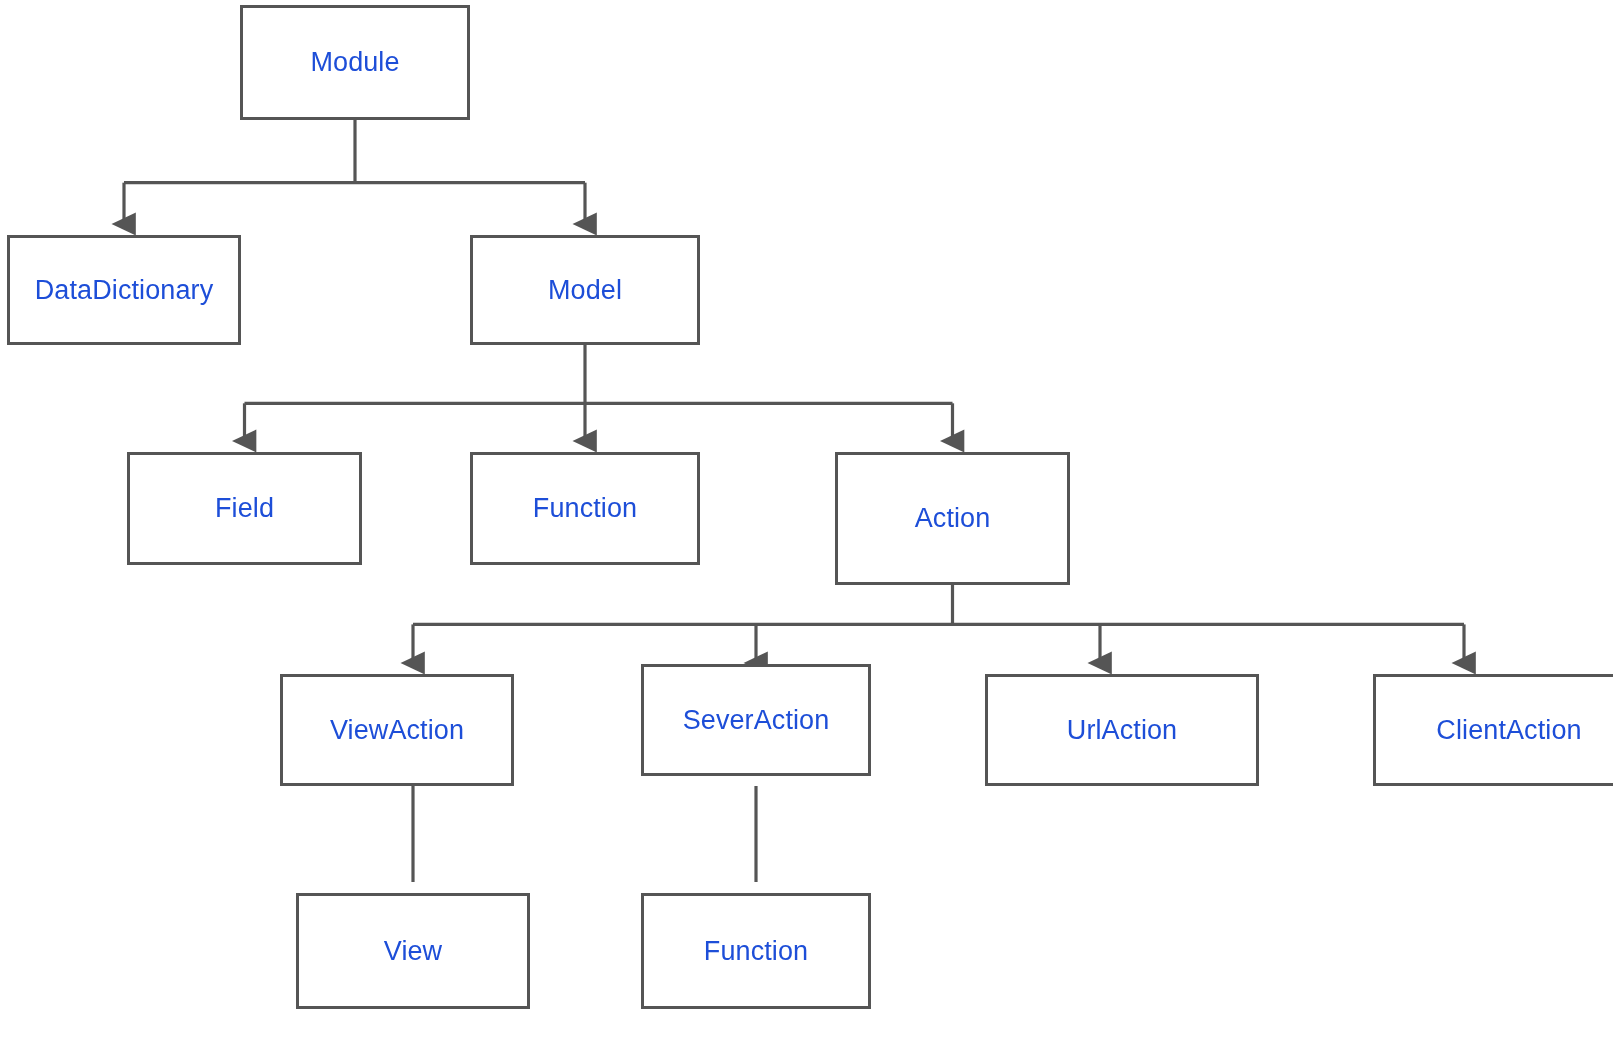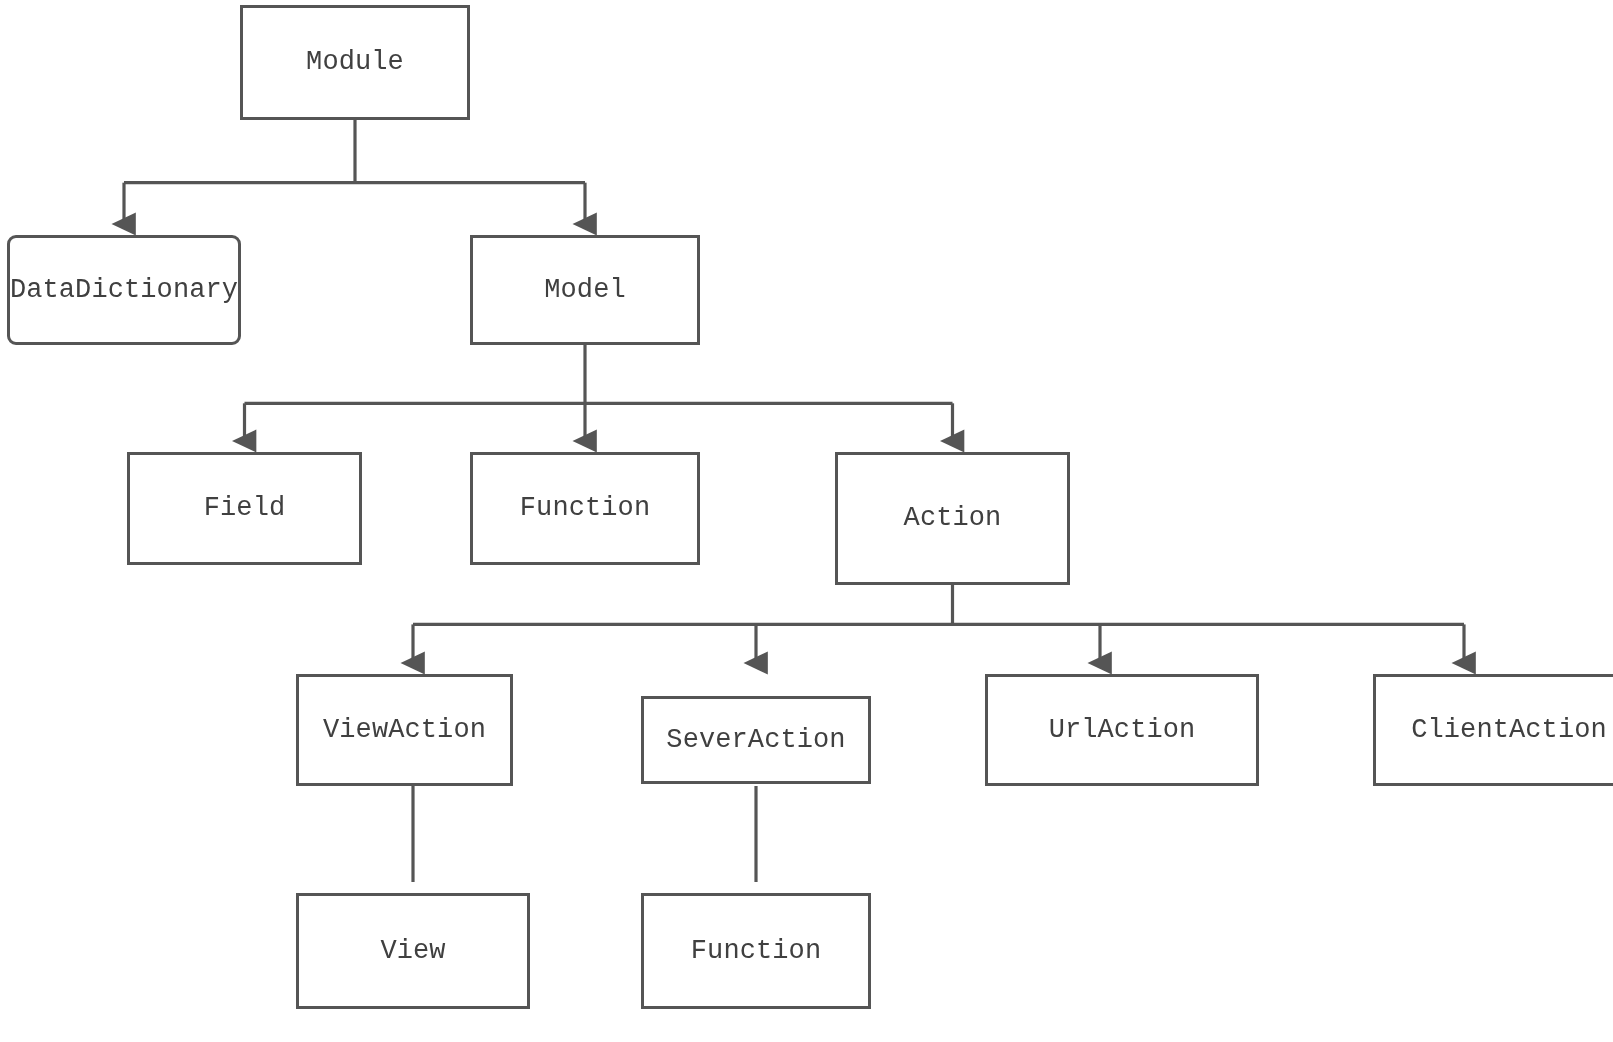--- a/index.html
+++ b/index.html
@@ -25,23 +25,23 @@
   .node-box {
     position: absolute;
     box-sizing: border-box;
     border: 3px solid #555555;
     background: #ffffff;
     display: flex;
     align-items: center;
     justify-content: center;
   }
   .node-label {
-    font-family: Liberation Mono, monospace;
+    font-family: Liberation Sans, sans-serif;
     font-size: 27px;
-    color: #404040;
+    color: #1d4ed8;
     letter-spacing: 0.1px;
     white-space: nowrap;
     line-height: 1;
   }
 </style>
 </head>
 <body>
 
 <div id="canvas">
 
@@ -68,39 +68,39 @@
         <path d="M 1100 624.405 L 1100 663" marker-end="url(#arrowhead)"></path>
         <path d="M 1464 624.405 L 1464 663" marker-end="url(#arrowhead)"></path>
         <path d="M 413 786 L 413 882"></path>
         <path d="M 756 786 L 756 882"></path>
       </g>
   </svg>
 
   <div class="node-box" style="left: 240px; top: 5px; width: 230px; height: 115px;">
     <span class="node-label">Module</span>
   </div>
-  <div class="node-box" style="left: 7px; top: 235px; width: 234px; height: 110px; border-radius: 9px;">
+  <div class="node-box" style="left: 7px; top: 235px; width: 234px; height: 110px;">
     <span class="node-label">DataDictionary</span>
   </div>
   <div class="node-box" style="left: 470px; top: 235px; width: 230px; height: 110px;">
     <span class="node-label">Model</span>
   </div>
   <div class="node-box" style="left: 127px; top: 452px; width: 235px; height: 113px;">
     <span class="node-label">Field</span>
   </div>
   <div class="node-box" style="left: 470px; top: 452px; width: 230px; height: 113px;">
     <span class="node-label">Function</span>
   </div>
   <div class="node-box" style="left: 835px; top: 452px; width: 235px; height: 133px;">
     <span class="node-label">Action</span>
   </div>
-  <div class="node-box" style="left: 296px; top: 674px; width: 217px; height: 112px;">
+  <div class="node-box" style="left: 280px; top: 674px; width: 234px; height: 112px;">
     <span class="node-label">ViewAction</span>
   </div>
-  <div class="node-box" style="left: 641px; top: 696px; width: 230px; height: 88px;">
+  <div class="node-box" style="left: 641px; top: 664px; width: 230px; height: 112px;">
     <span class="node-label">SeverAction</span>
   </div>
   <div class="node-box" style="left: 985px; top: 674px; width: 274px; height: 112px;">
     <span class="node-label">UrlAction</span>
   </div>
   <div class="node-box" style="left: 1328px; top: 674px; width: 272px; height: 112px; margin-left: 45px;">
     <span class="node-label">ClientAction</span>
   </div>
   <div class="node-box" style="left: 296px; top: 893px; width: 234px; height: 116px;">
     <span class="node-label">View</span>

